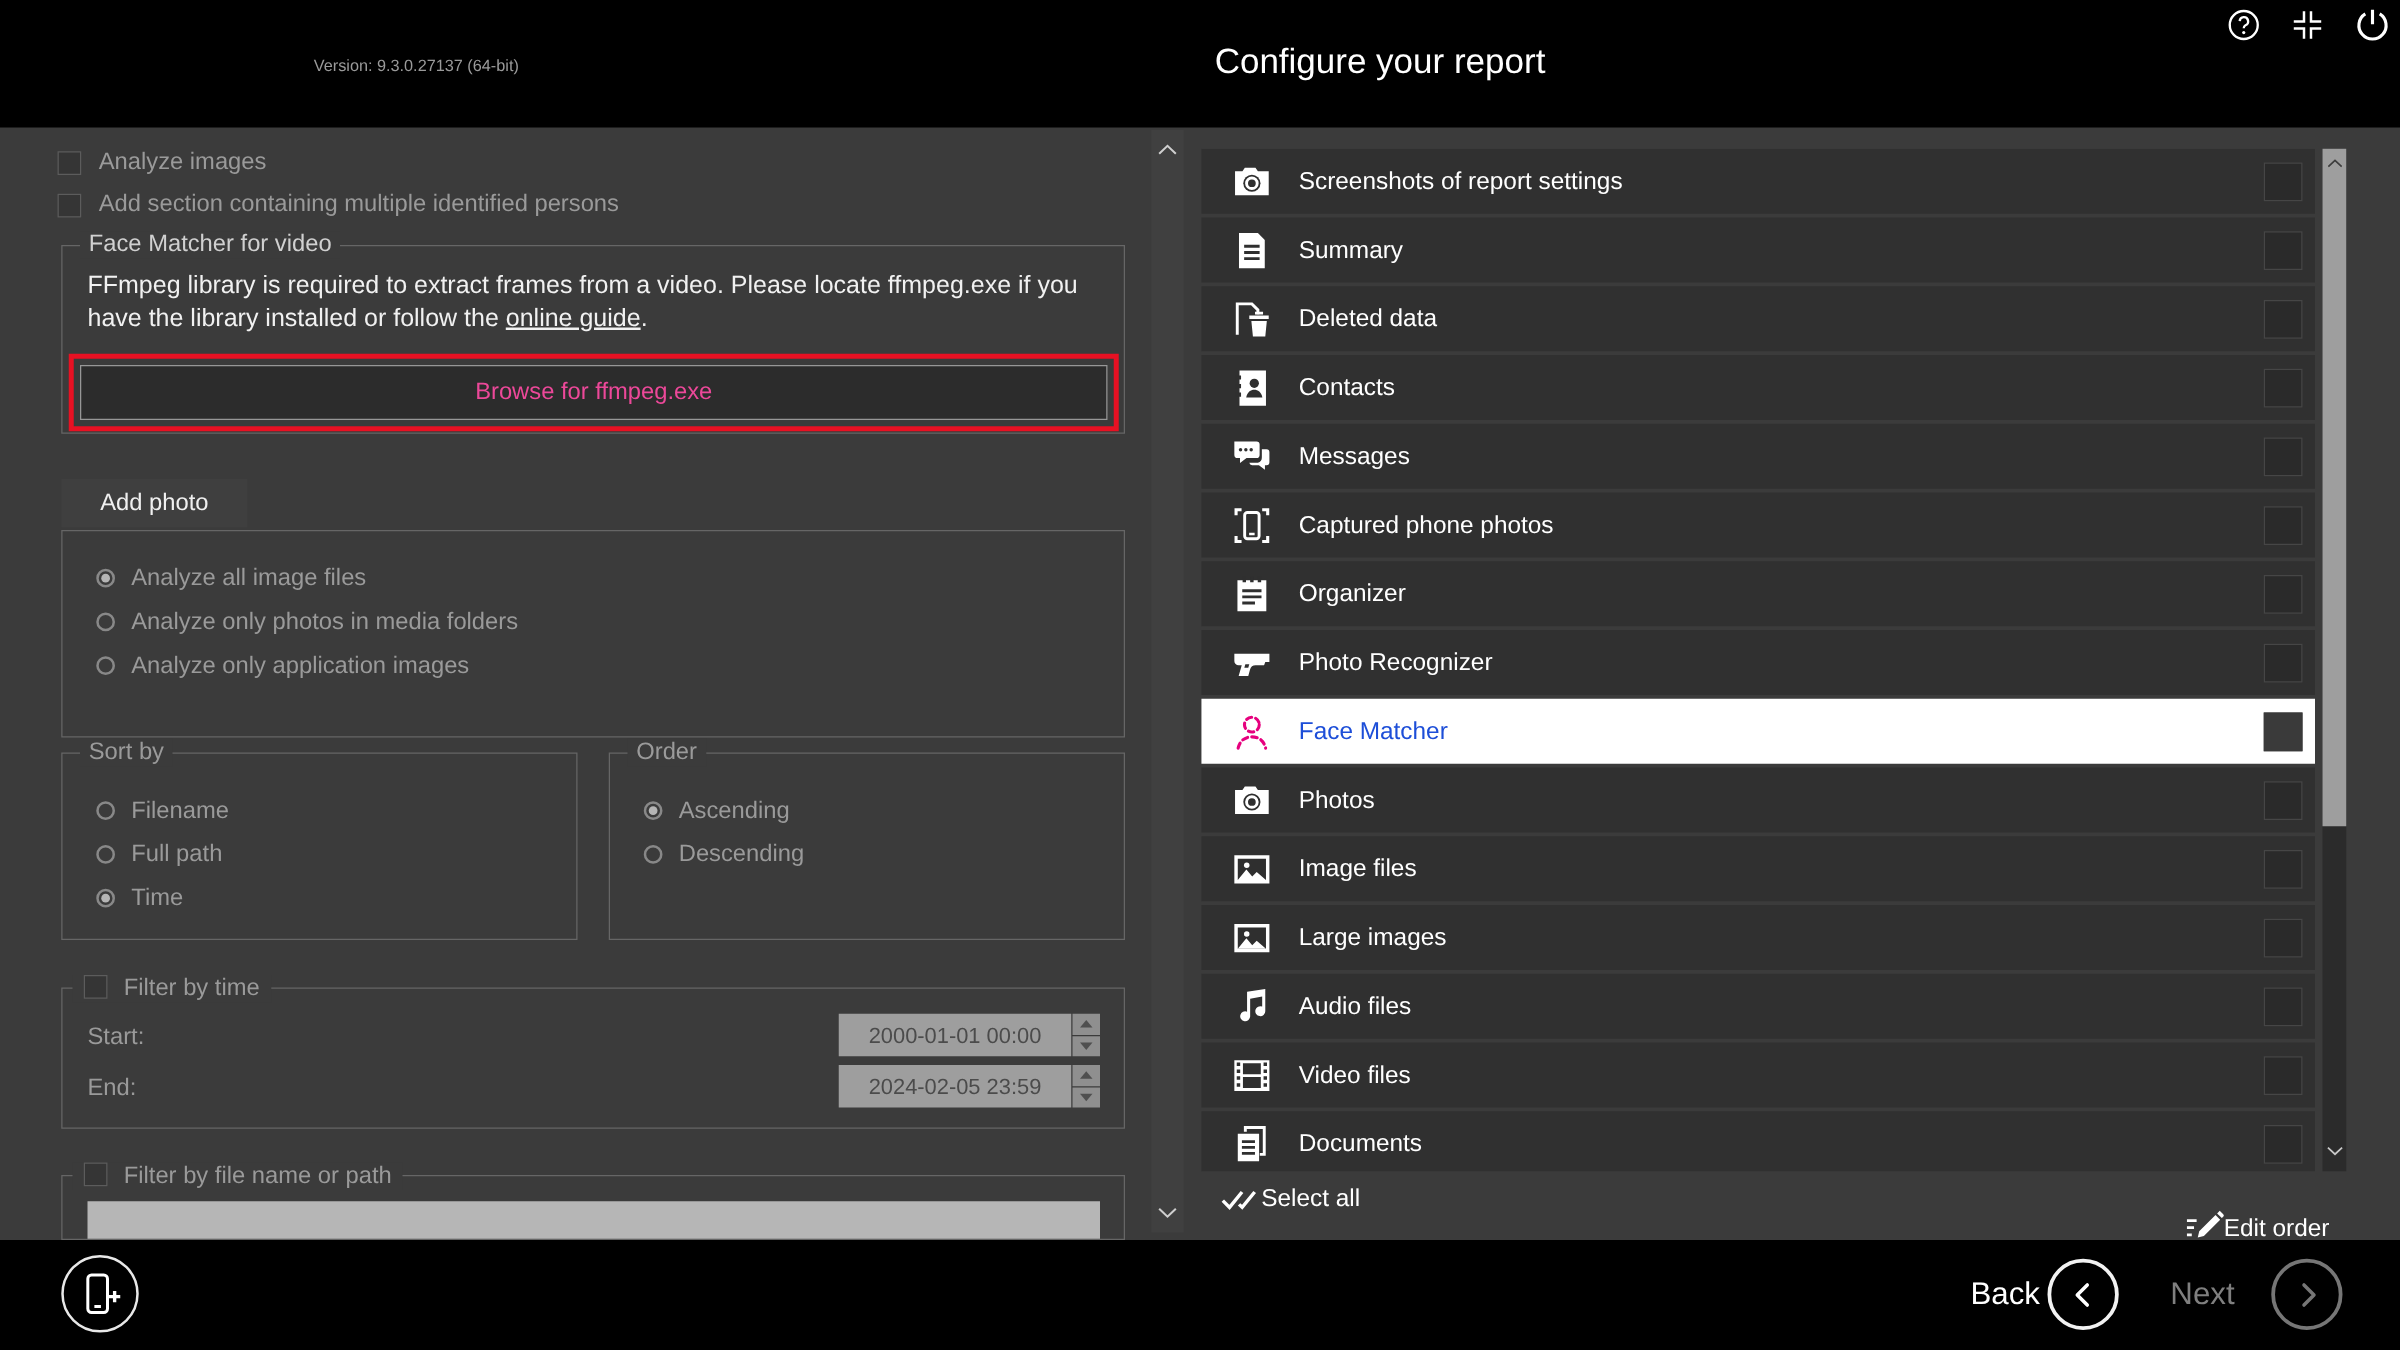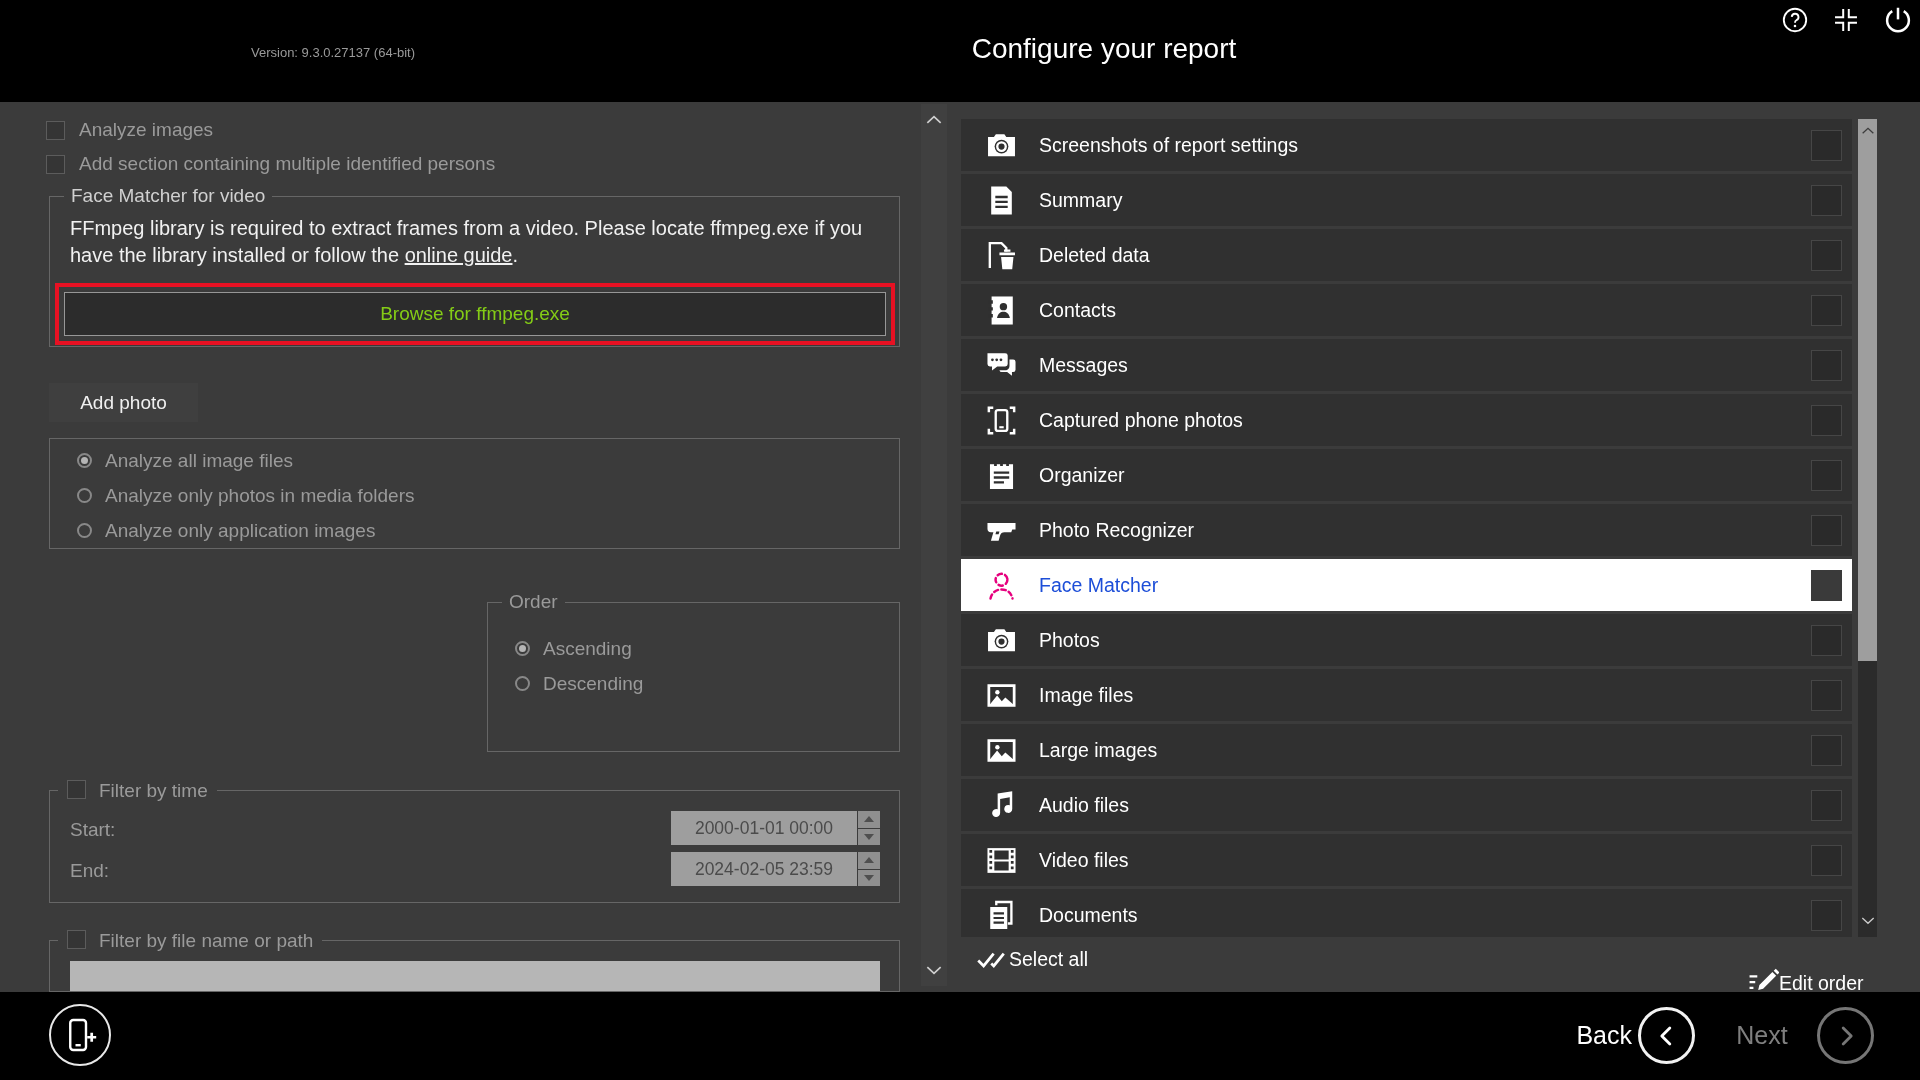--- a/index.html
+++ b/index.html
@@ -35,26 +35,26 @@
 
   
   #left-checks{position:absolute;left:46px;top:113px}
   .chkrow{display:flex;align-items:center;gap:14px;height:34px;color:#9a9a9a;font-size:19px;white-space:nowrap}
 
   #fm-group{left:49px;top:196px;width:851px;height:151px}
   #fm-text{position:absolute;left:20px;top:18px;width:815px;font-size:20px;line-height:27px;color:#f1f1f1}
   #online-guide-link{color:#f1f1f1;text-decoration:underline;cursor:pointer}
   #red-highlight{position:absolute;left:5px;top:86px;width:840px;height:62px;border:4px solid var(--hl)}
   #browse-btn{position:absolute;left:5px;top:5px;right:5px;bottom:5px;background:#2c2c2c;border:1px solid #979797;
-              color:#84cc16;font-size:19px;font-family:inherit;cursor:pointer}
+              color:#ec4899;font-size:19px;font-family:inherit;cursor:pointer}
 
   #add-photo{position:absolute;left:49px;top:383px;width:149px;height:39px;background:#3f3f3f;border:none;
              color:#f0f0f0;font-size:19px;font-family:inherit;cursor:pointer}
 
-  #analyze-group{left:49px;top:438px;width:851px;height:111px;padding-top:4px}
+  #analyze-group{left:49px;top:424px;width:851px;height:166px;padding-top:20px}
   .radiorow{display:flex;align-items:center;gap:13px;height:35px;margin-left:27px;color:#9a9a9a;font-size:19px;white-space:nowrap}
   #sort-group{left:49px;top:602px;width:413px;height:150px;padding-top:28px}
   #order-group{left:487px;top:602px;width:413px;height:150px;padding-top:28px}
 
   #ftime-group{left:49px;top:790px;width:851px;height:113px}
   .flabel{position:absolute;left:20px;color:#9a9a9a;font-size:19px}
   #start-label{top:28px}
   #end-label{top:69px}
   .dateinput{position:absolute;left:621px;width:209px;height:34px;display:flex}
   #start-input{top:20px}
@@ -169,20 +169,37 @@
       <div class="radiorow">
         <span class="radio"></span>
         <span>Analyze only photos in media folders</span>
       </div>
       <div class="radiorow">
         <span class="radio"></span>
         <span>Analyze only application images</span>
       </div>
     </div>
 
+  <div class="groupbox" id="sort-group">
+    <span class="legend gray">Sort by</span>
+    <div id="sort-opts">
+        <div class="radiorow">
+          <span class="radio"></span>
+          <span>Filename</span>
+        </div>
+        <div class="radiorow">
+          <span class="radio"></span>
+          <span>Full path</span>
+        </div>
+        <div class="radiorow">
+          <span class="radio sel"></span>
+          <span>Time</span>
+        </div>
+      </div>
+  </div>
 
   <div class="groupbox" id="order-group">
     <span class="legend gray">Order</span>
     <div id="order-opts">
         <div class="radiorow">
           <span class="radio sel"></span>
           <span>Ascending</span>
         </div>
         <div class="radiorow">
           <span class="radio"></span>

